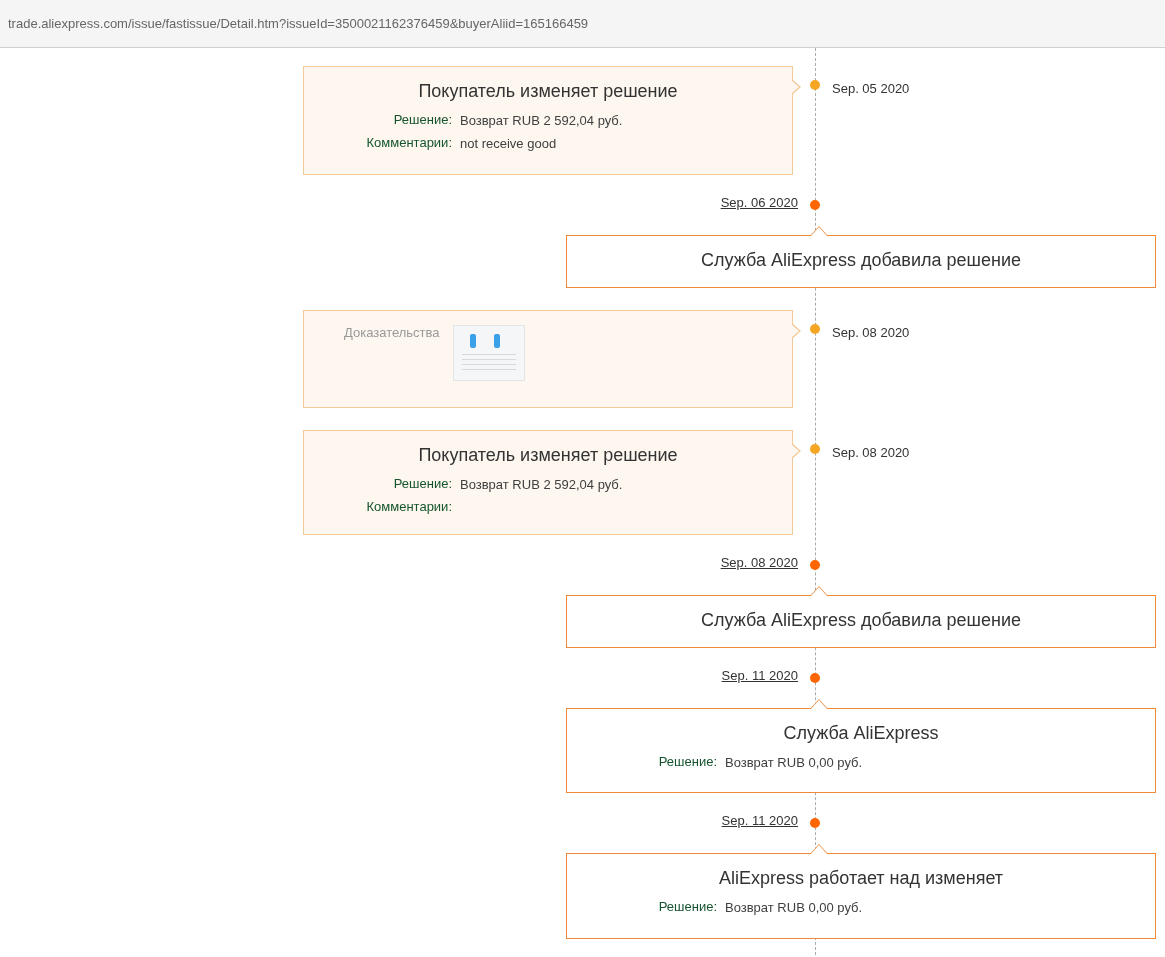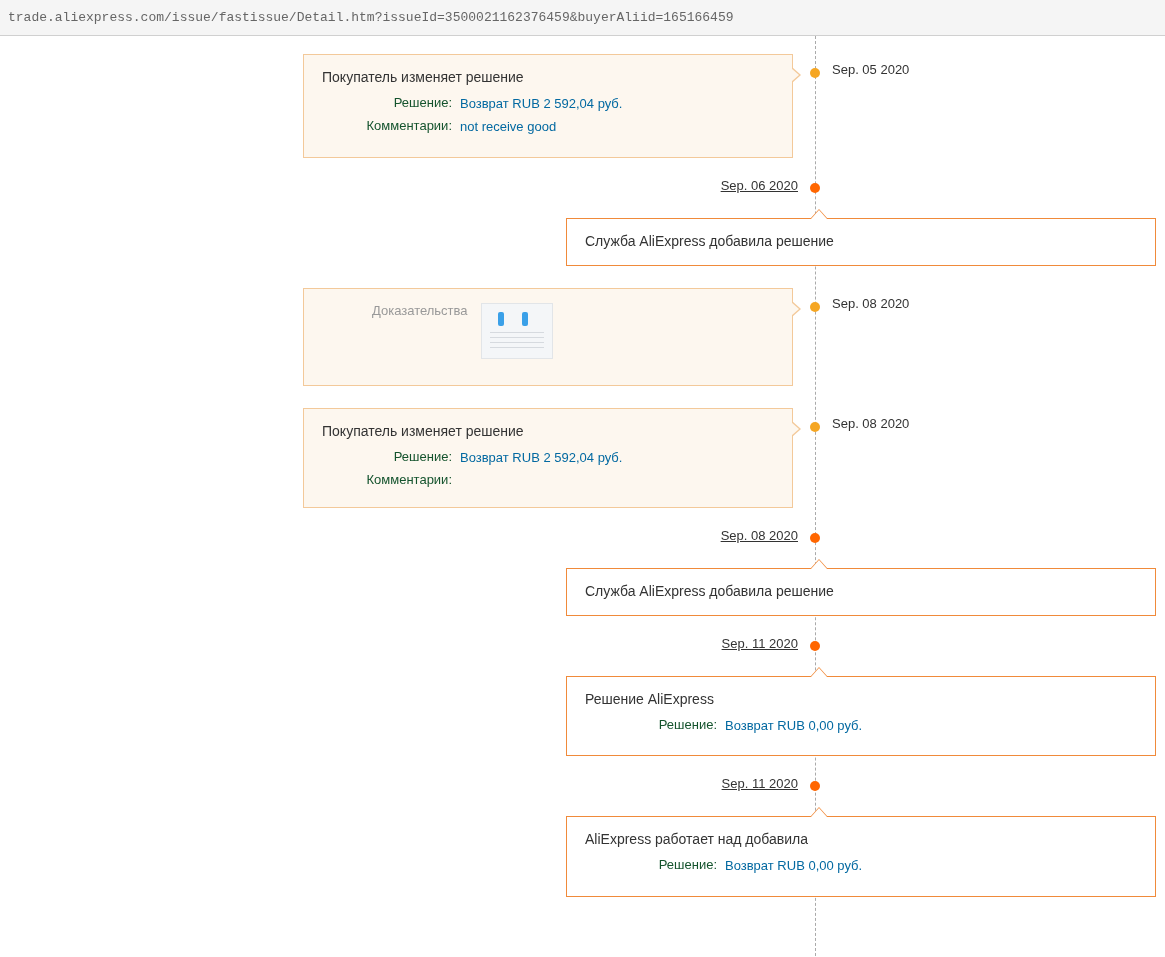--- a/index.html
+++ b/index.html
@@ -5,24 +5,23 @@
     * { box-sizing: border-box; margin: 0; padding: 0; }
     body {
       font-family: Arial, "Helvetica Neue", Helvetica, sans-serif;
       font-size: 13px;
       background: #fff;
       color: #333;
     }
     .url-bar {
       border-bottom: 1px solid #d0d0d0;
       background: #f5f5f5;
-      padding: 10px 8px;
+      padding: 16px 8px;
       font-size: 13px;
       color: #666;
-      font-family: Liberation Mono, monospace;
     }
     .page-wrap {
       width: 1165px;
       position: relative;
     }
     .timeline-area {
       position: relative;
       width: 1060px;
       margin-left: 20px;
       padding-top: 18px;
@@ -44,21 +43,21 @@
       top: 14px;
       width: 10px; height: 10px;
       border-radius: 50%;
     }
     .dot.left  { left: 790px; }   
     .dot.right { left: 790px; }
     .dot.orange { background: #f60; }
     .dot.amber  { background: #f5a623; } 
     .date {
       position: absolute;
-      top: 8px;
+      top: 15px;
       font-size: 13px;
       color: #333;
     }
     .date.rightside { left: 812px; }
     .date.leftside  { right: 282px; text-align: right; text-decoration: underline; } 
     
     .card-left {
       width: 490px;
       margin-left: 283px;
       border: 1px solid #f3c99a;
@@ -102,43 +101,44 @@
     }
     .card-right .pointer-top::after {
       content: "";
       position: absolute;
       top: 1px; left: -8px;
       border-left: 8px solid transparent;
       border-right: 8px solid transparent;
       border-bottom: 9px solid #fff;
     }
     .card-title {
-      font-size: 14px;
+      font-size: 18px;
       color: #333;
       margin-bottom: 10px;
+      text-align: center;
     }
     .kv { display: flex; margin-bottom: 4px; }
     .kv .k {
       flex: 0 0 138px;
       text-align: right;
       color: #14532d;
       font-size: 13px;
       padding-right: 8px;
     }
     .kv .v {
       flex: 1;
       font-size: 13px;
-      color: #0369a1;
+      color: #404040;
       line-height: 1.45;
     }
     .kv.center .k { flex: 0 0 200px;} 
     .evidence-label {
       color: #999;
       font-size: 13px;
-      margin-left: 50px;
+      margin-left: 22px;
       display: inline-block;
       vertical-align: top;
     }
     .thumb {
       display: inline-block;
       width: 72px; height: 56px;
       background: #f4f6f8;
       border: 1px solid #e2e5e8;
       margin-left: 10px;
       position: relative;
@@ -245,36 +245,36 @@
       </div>
     </div>
 
     <div class="row right-row">
       <div class="date-wrap">
         <span class="dot right orange"></span>
         <span class="date leftside">Sep. 11 2020</span>
       </div>
       <div class="card-right">
         <span class="pointer-top"></span>
-        <div class="card-title">Решение AliExpress</div>
+        <div class="card-title">Служба AliExpress</div>
         <div class="kv center">
           <div class="k" style="flex:0 0 140px">Решение:</div>
           <div class="v">Возврат RUB 0,00 руб.</div>
         </div>
       </div>
     </div>
 
     <div class="row right-row">
       <div class="date-wrap">
         <span class="dot right orange"></span>
         <span class="date leftside">Sep. 11 2020</span>
       </div>
       <div class="card-right">
         <span class="pointer-top"></span>
-        <div class="card-title">AliExpress работает над добавила</div>
+        <div class="card-title">AliExpress работает над изменяет</div>
         <div class="kv center">
           <div class="k" style="flex:0 0 140px">Решение:</div>
           <div class="v">Возврат RUB 0,00 руб.</div>
         </div>
       </div>
     </div>
 
   </div>
 </div>
 

